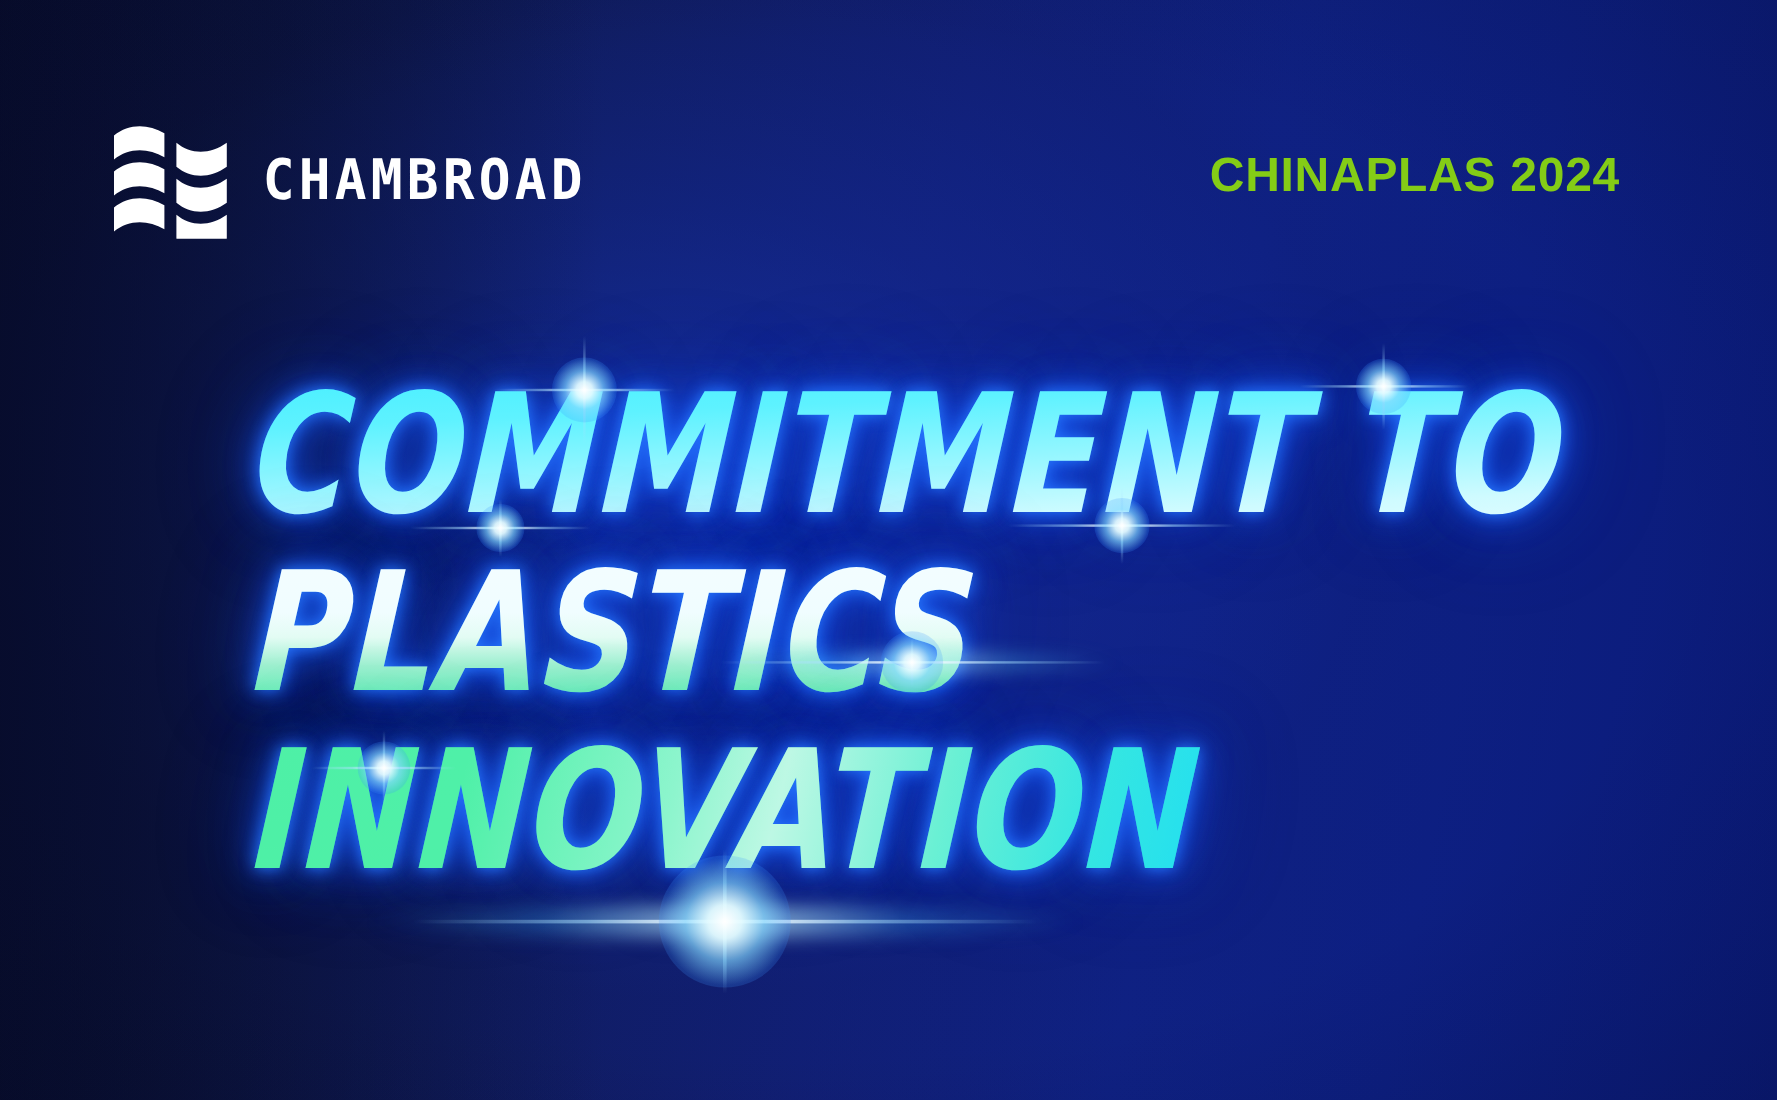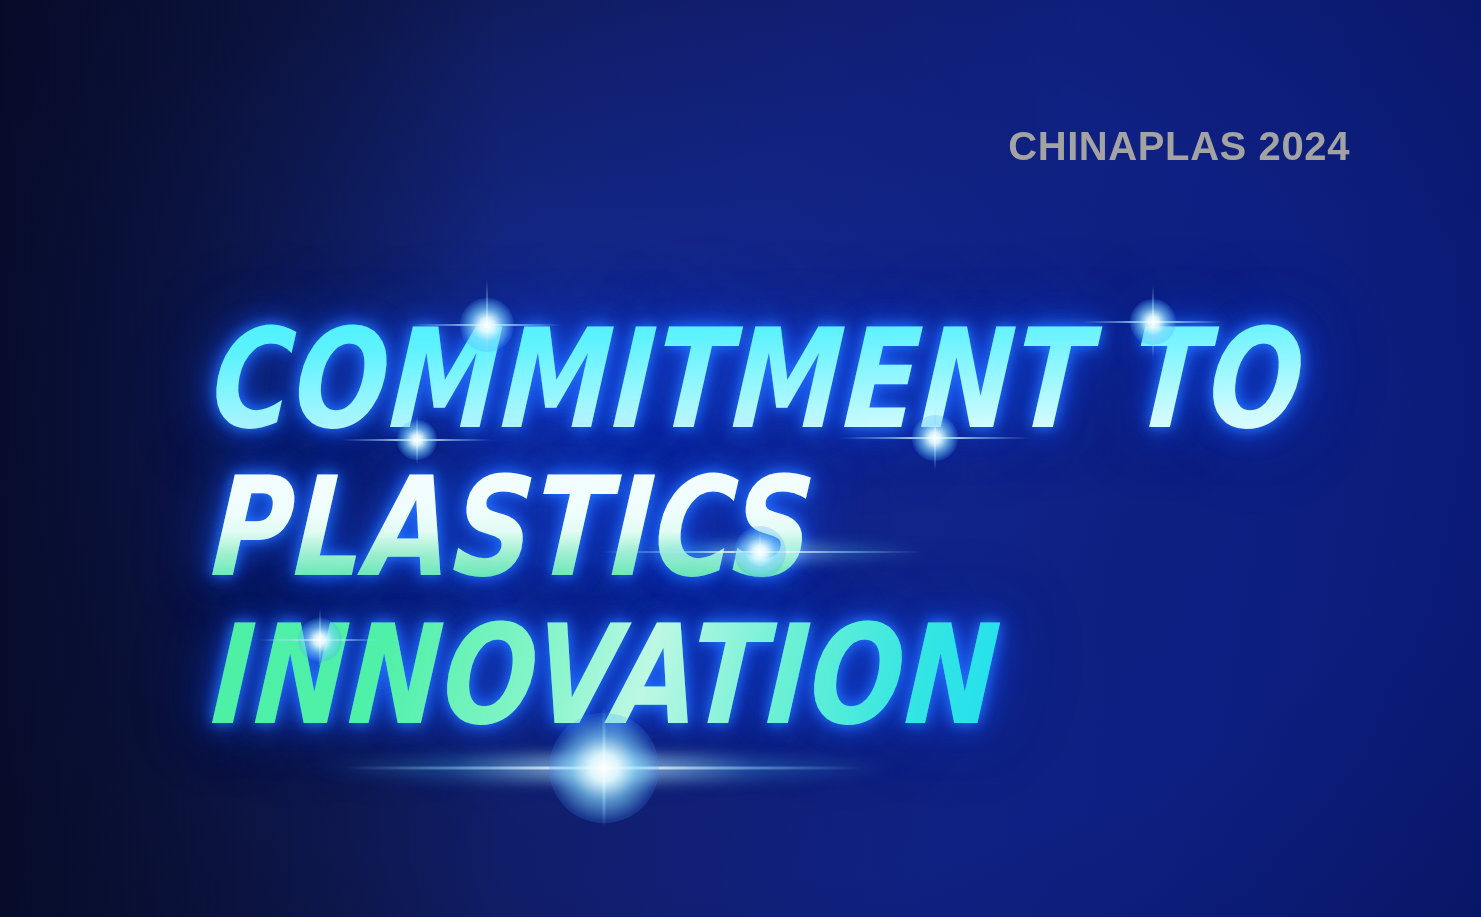--- a/index.html
+++ b/index.html
@@ -93,21 +93,21 @@
     letter-spacing: 3.5px;
     line-height: 1;
     font-family: "DejaVu Sans Mono", "Liberation Mono", monospace;
     transform: scaleY(1.06);
     white-space: nowrap;
   }
   .event-tag {
     position: absolute;
     right: 131px;
     top: 30px;
-    color: #a3a3a3;
+    color: #84cc16;
     font-size: 40px;
     font-weight: 700;
     letter-spacing: 0.6px;
     line-height: 1;
     white-space: nowrap;
   }
 
   
   .headline {
     position: absolute;
@@ -289,20 +289,38 @@
 
 <div id="banner">
 
   <div class="bg-base"></div>
   <div class="bg-glow-center"></div>
   <div class="bg-left-dark"></div>
   <div class="bg-vignette"></div>
 
   <div class="header">
 
+    <div class="brand">
+      <span class="logo-icon-wrap">
+        <svg class="logo-mark" viewBox="0 0 100 96" xmlns="http://www.w3.org/2000/svg" aria-hidden="true">
+          <g fill="#ffffff">
+
+            <path d="M2,10 C14,0 30,0 44,8 L44,28 C30,20 14,20 2,30 Z"></path>
+            <path d="M54,16 C66,26 82,26 96,16 L96,36 C82,46 66,46 54,36 Z"></path>
+
+            <path d="M2,40 C14,30 30,30 44,38 L44,58 C30,50 14,50 2,60 Z"></path>
+            <path d="M54,46 C66,56 82,56 96,46 L96,66 C82,76 66,76 54,66 Z"></path>
+
+            <path d="M2,70 C14,60 30,60 44,68 L44,88 C30,80 14,80 2,90 Z"></path>
+            <path d="M54,76 C66,86 82,86 96,76 L96,96 C82,106 66,106 54,96 Z"></path>
+          </g>
+        </svg>
+      </span>
+      <span class="brand-name">CHAMBROAD</span>
+    </div>
 
     <div class="event-tag">CHINAPLAS 2024</div>
   </div>
 
   <div class="headline">
 
     <div class="hl-line" id="line1">
       <span class="hl-glow g1" aria-hidden="true">COMMITMENT TO</span>
       <span class="hl-fill">COMMITMENT TO</span>
     </div>

